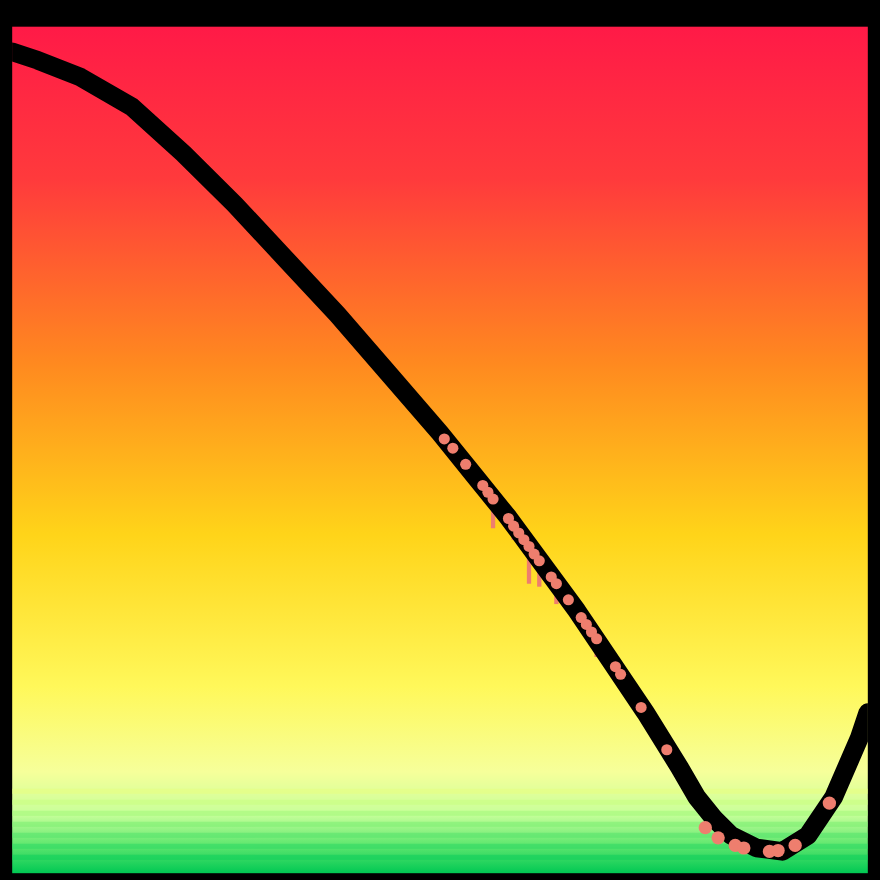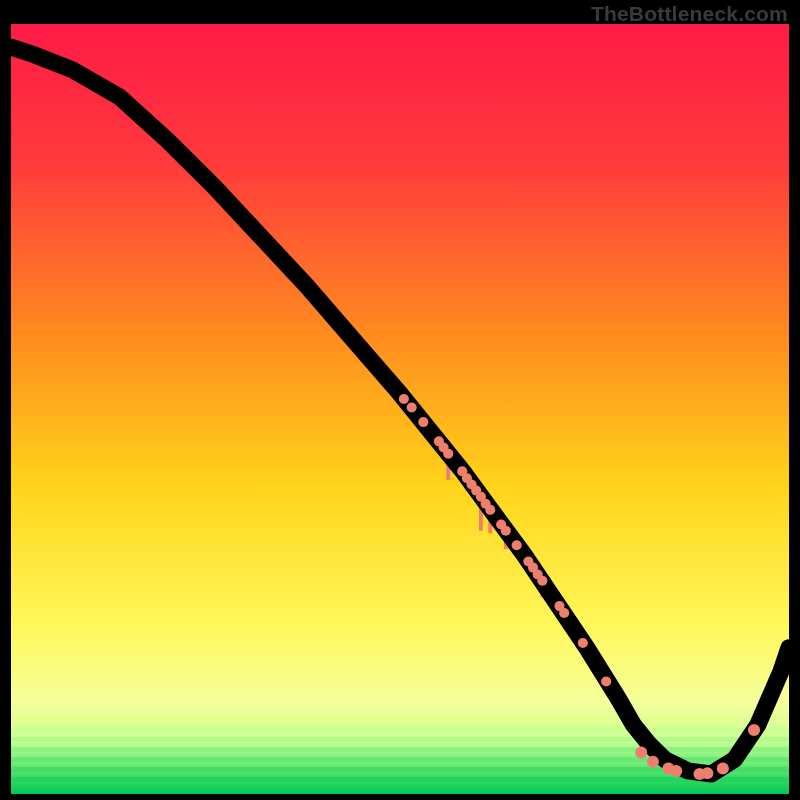--- a/index.html
+++ b/index.html
@@ -61,21 +61,20 @@
     stroke-width: 2.2;
     stroke-linecap: round;
     stroke-linejoin: round;
   }
 </style>
 </head>
 <body>
 
 <div class="stage">
 
-  <div class="attribution">TheBottleneck.com</div>
 
   <div class="plot-frame">
 
     <svg class="grad" viewBox="0 0 100 100" preserveAspectRatio="none">
       <defs>
         <linearGradient id="bg" x1="0" y1="0" x2="0" y2="1">
           <stop offset="0%" stop-color="#ff1a47"></stop>
           <stop offset="18%" stop-color="#ff3a3c"></stop>
           <stop offset="40%" stop-color="#ff8a1f"></stop>
           <stop offset="60%" stop-color="#ffd419"></stop>

